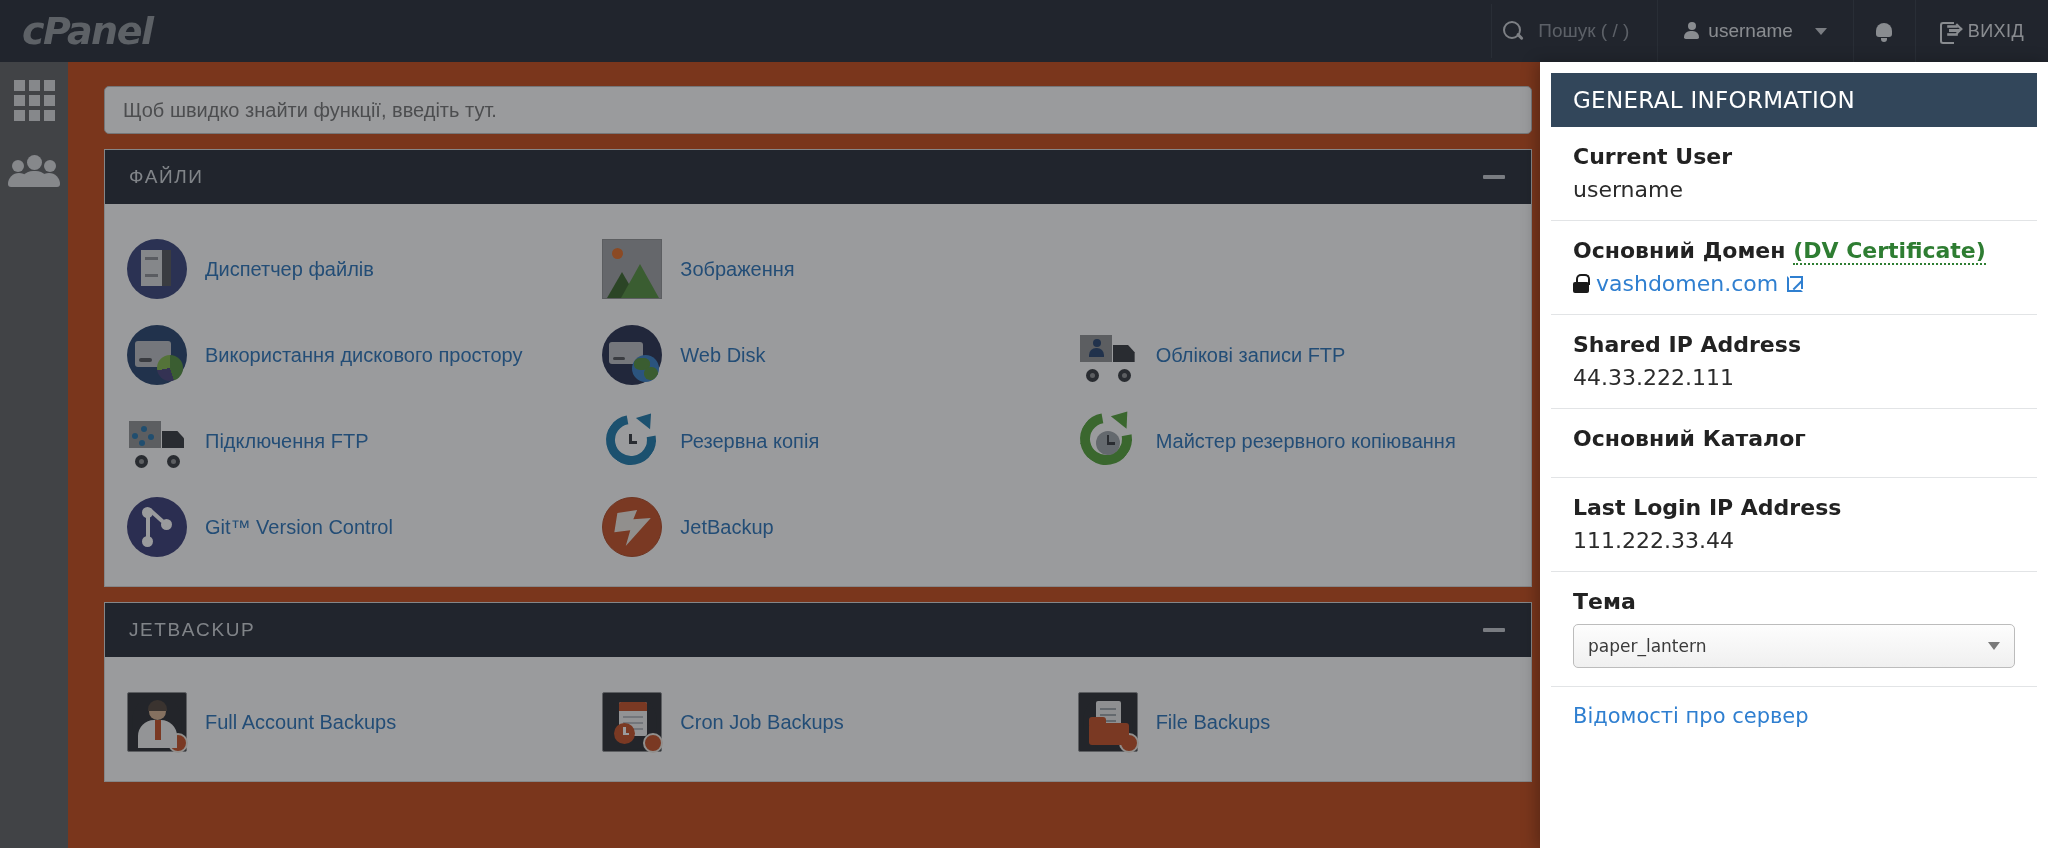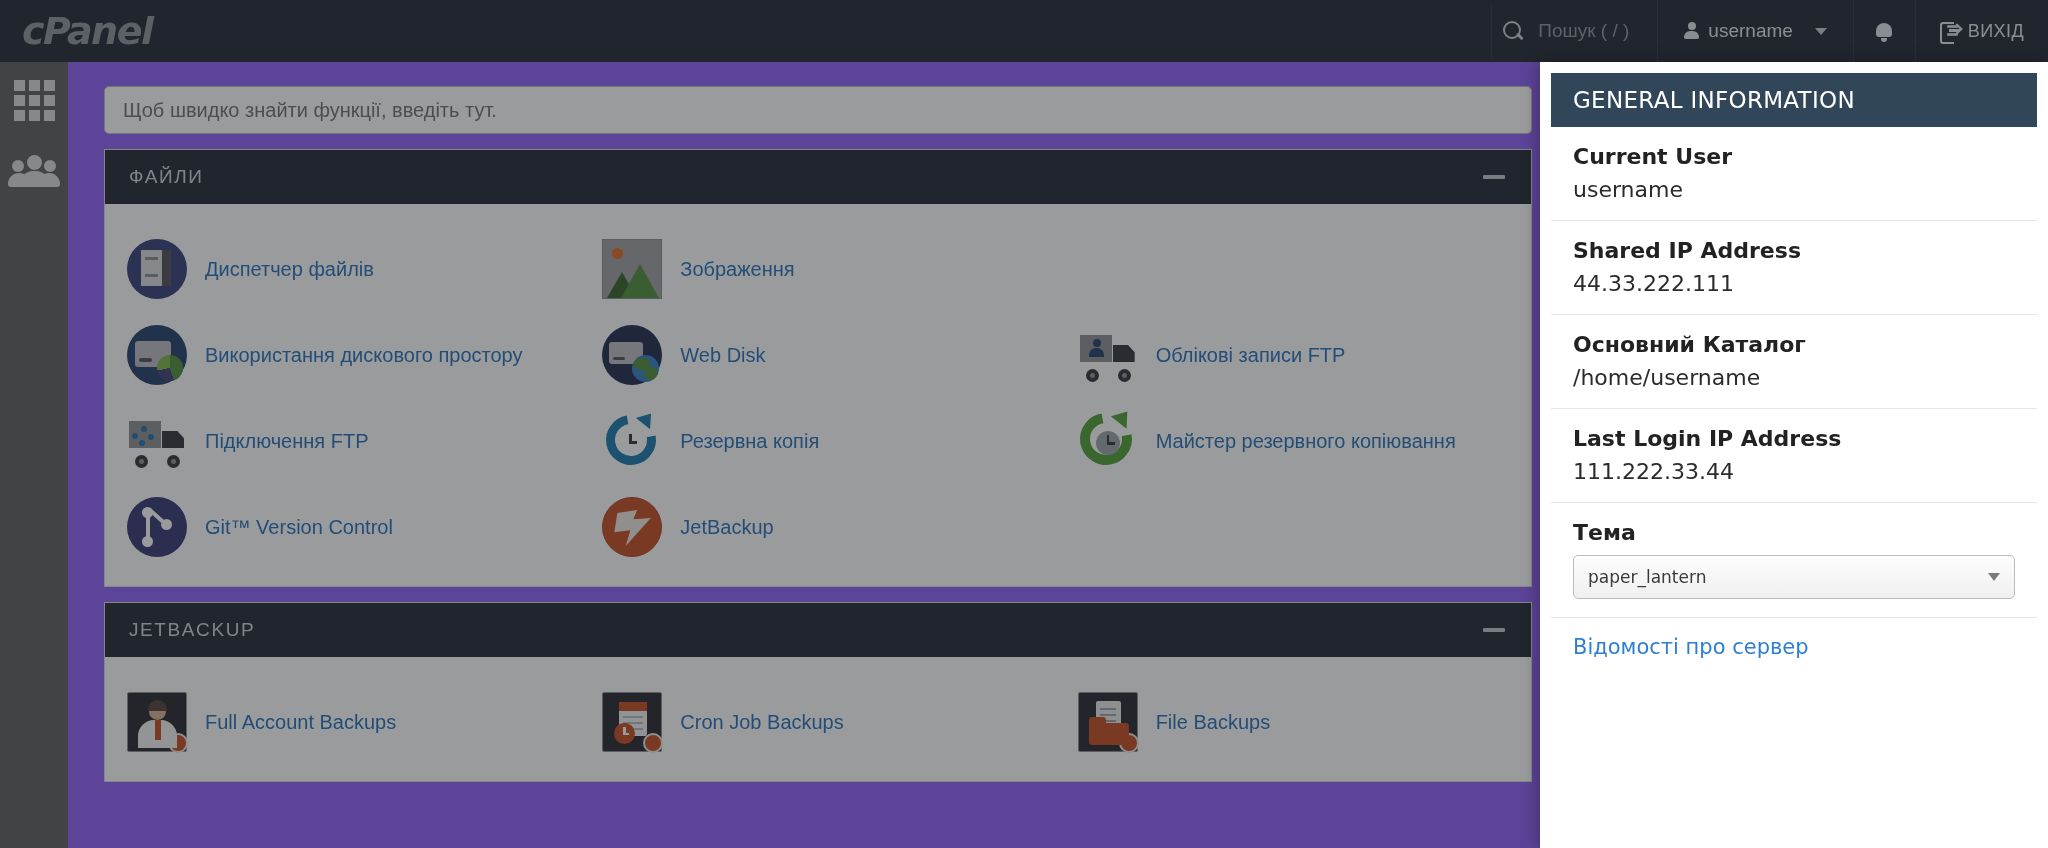--- a/index.html
+++ b/index.html
@@ -98,21 +98,21 @@
   .people-ic .head1 { position:absolute; left:16px; top:0; width:15px; height:15px; border-radius:50%; background:#d9dbde; }
   .people-ic .body1 { position:absolute; left:9px; top:16px; width:29px; height:16px; border-radius:13px 13px 3px 3px; background:#d9dbde; }
   .people-ic .head2 { position:absolute; left:1px; top:5px; width:12px; height:12px; border-radius:50%; background:#d9dbde; }
   .people-ic .body2 { position:absolute; left:-3px; top:18px; width:22px; height:14px; border-radius:11px 11px 3px 3px; background:#d9dbde; }
   .people-ic .head3 { position:absolute; right:1px; top:5px; width:12px; height:12px; border-radius:50%; background:#d9dbde; }
   .people-ic .body3 { position:absolute; right:-3px; top:18px; width:22px; height:14px; border-radius:11px 11px 3px 3px; background:#d9dbde; }
 
   
   .content {
     position: absolute; top: 62px; left: 68px; width: 1980px; height: 786px;
-    background: #8b5cf6; overflow: hidden;
+    background: #c2410c; overflow: hidden;
   }
   .inner { padding: 24px 0 0 36px; }
   .quick-search {
     width: 1428px; height: 48px; border: 1px solid #b9b9b9; border-radius: 5px;
     background: #fff; display: flex; align-items: center; padding: 0 18px;
     font-size: 20px; color: #6d6d6d;
   }
 
   .panel { width: 1428px; margin-top: 15px; border: 1px solid #d8d8d8; background: #fff; }
   .panel-head {
@@ -504,29 +504,41 @@
   <div class="gi">
     <div class="gi-head">
       <span>GENERAL INFORMATION</span>
     </div>
 
     <div class="gi-sec">
       <div class="gi-label">Current User</div>
       <div class="gi-val">username</div>
     </div>
 
+    <div class="gi-sec">
+      <div class="gi-label">
+        <span>Основний Домен</span>
+        <span class="gi-dv">(DV Certificate)</span>
+      </div>
+      <div class="gi-domain-row">
+        <span class="lock"></span>
+        <span class="gi-link">vashdomen.com</span>
+        <span class="ext">
+            <i></i>
+          </span>
+      </div>
+    </div>
 
     <div class="gi-sec">
       <div class="gi-label">Shared IP Address</div>
       <div class="gi-val">44.33.222.111</div>
     </div>
 
     <div class="gi-sec">
       <div class="gi-label">Основний Каталог</div>
-      <div class="gi-val">/home/username</div>
     </div>
 
     <div class="gi-sec">
       <div class="gi-label">Last Login IP Address</div>
       <div class="gi-val">111.222.33.44</div>
     </div>
 
     <div class="gi-sec">
       <div class="gi-label">Тема</div>
       <div class="gi-select">

